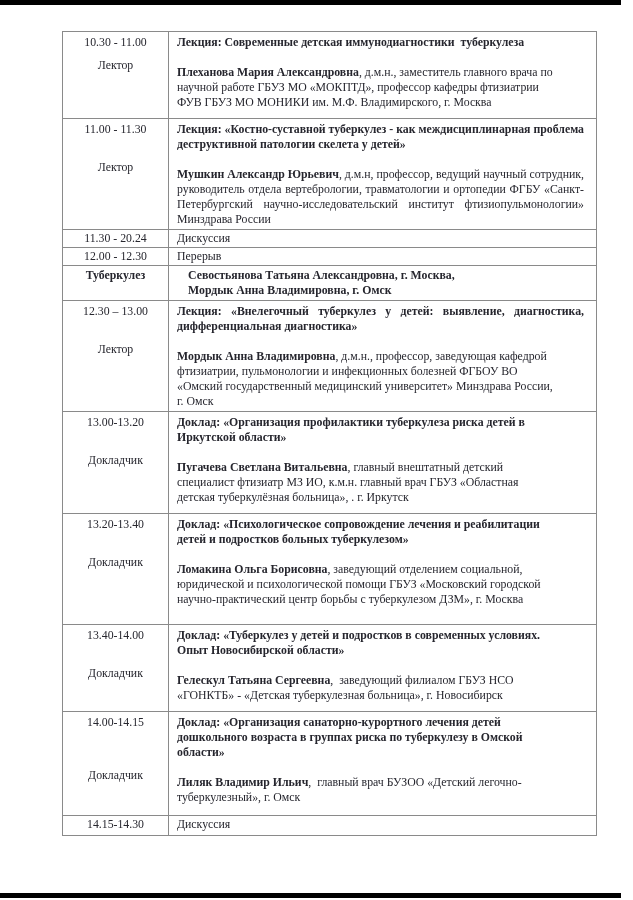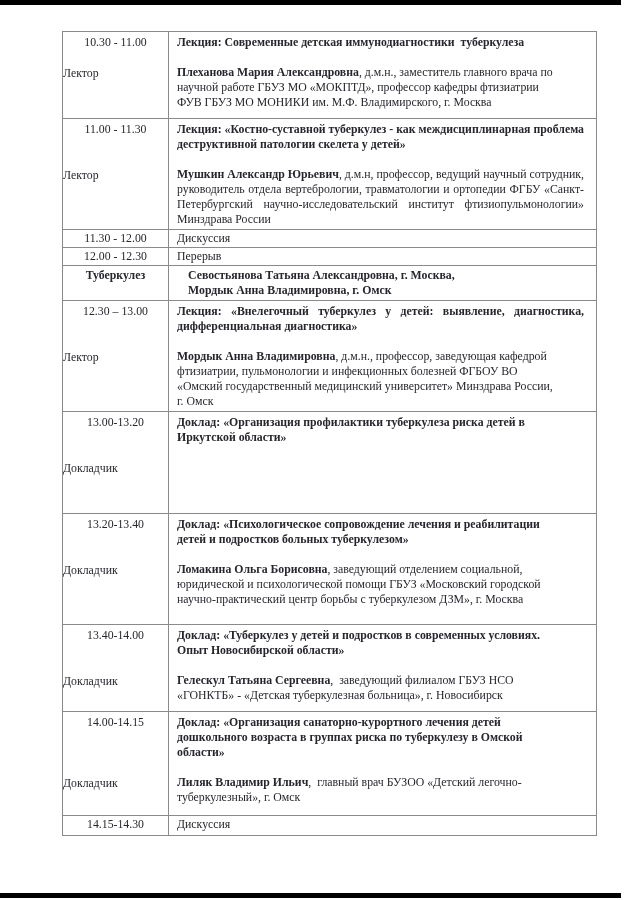--- a/index.html
+++ b/index.html
@@ -71,21 +71,22 @@
     grid-row: 1;
     font-weight: bold;
     padding: 0 12px 0 9px;
     white-space: pre-wrap;
   }
   .title.just { text-align: justify; }
   .role {
     grid-column: 1;
     grid-row: 2;
     align-self: start;
-    margin-top: 16px;
+    text-align: center;
+    margin-top: 8px;
   }
   .para {
     grid-column: 2;
     grid-row: 2;
     align-self: start;
     margin-top: 15px;
     padding: 0 12px 0 9px;
     white-space: pre-wrap;
   }
   .para.just { text-align: justify; }
@@ -127,21 +128,21 @@
     </div>
 
     <div class="row session" style="min-height:106px">
       <div class="time">11.00 - 11.30</div>
       <div class="title just">Лекция: «Костно-суставной туберкулез - как междисциплинарная проблема деструктивной патологии скелета у детей»</div>
       <div class="role">Лектор</div>
       <div class="para just"><span class="speaker">Мушкин Александр Юрьевич</span><span>, д.м.н, профессор, ведущий научный сотрудник, руководитель отдела вертебрологии, травматологии и ортопедии ФГБУ «Санкт-Петербургский научно-исследовательский институт фтизиопульмонологии» Минздрава России</span></div>
     </div>
 
     <div class="row simple" style="min-height:18px">
-      <div class="stime">11.30 - 12.00</div>
+      <div class="stime">11.30 - 20.24</div>
       <div class="stext">Дискуссия</div>
     </div>
 
     <div class="row simple" style="min-height:18px">
       <div class="stime">12.00 - 12.30</div>
       <div class="stext">Перерыв</div>
     </div>
 
     <div class="row moderators" style="min-height:35px">
       <div class="mlabel">Туберкулез</div>
@@ -157,20 +158,23 @@
 фтизиатрии, пульмонологии и инфекционных болезней ФГБОУ ВО
 «Омский государственный медицинский университет» Минздрава России,
 г. Омск</span></div>
     </div>
 
     <div class="row session" style="min-height:102px">
       <div class="time">13.00-13.20</div>
       <div class="title">Доклад: «Организация профилактики туберкулеза риска детей в
 Иркутской области»</div>
       <div class="role">Докладчик</div>
+      <div class="para"><span class="speaker">Пугачева Светлана Витальевна</span><span>, главный внештатный детский
+специалист фтизиатр МЗ ИО, к.м.н. главный врач ГБУЗ «Областная
+детская туберкулёзная больница», . г. Иркутск</span></div>
     </div>
 
     <div class="row session" style="min-height:111px">
       <div class="time">13.20-13.40</div>
       <div class="title">Доклад: «Психологическое сопровождение лечения и реабилитации
 детей и подростков больных туберкулезом»</div>
       <div class="role">Докладчик</div>
       <div class="para"><span class="speaker">Ломакина Ольга Борисовна</span><span>, заведующий отделением социальной,
 юридической и психологической помощи ГБУЗ «Московский городской
 научно-практический центр борьбы с туберкулезом ДЗМ», г. Москва</span></div>

